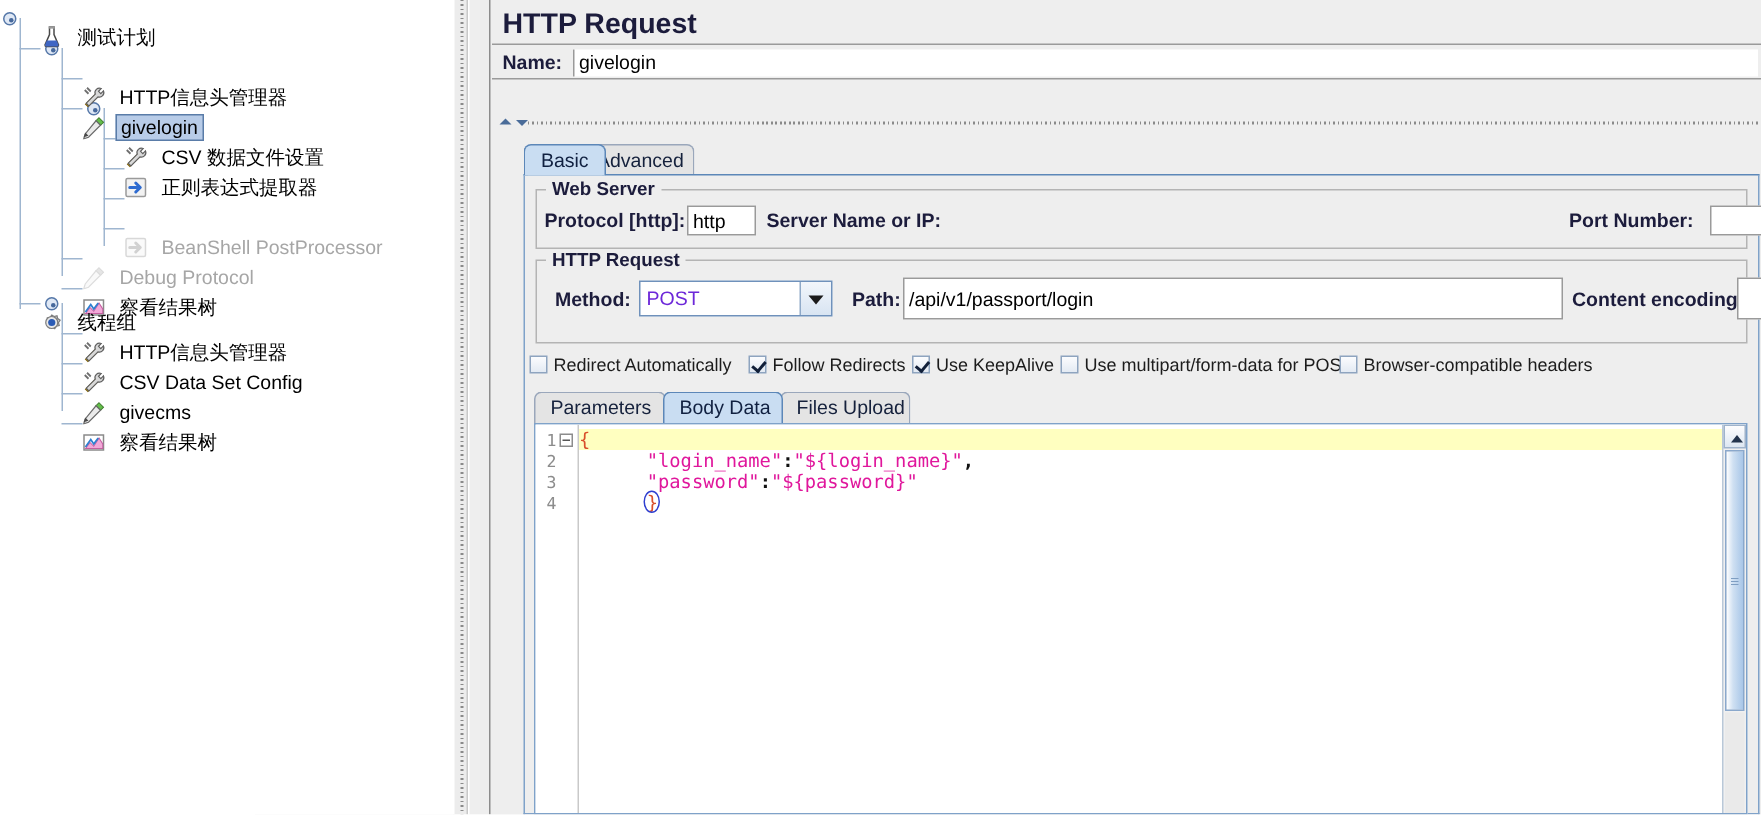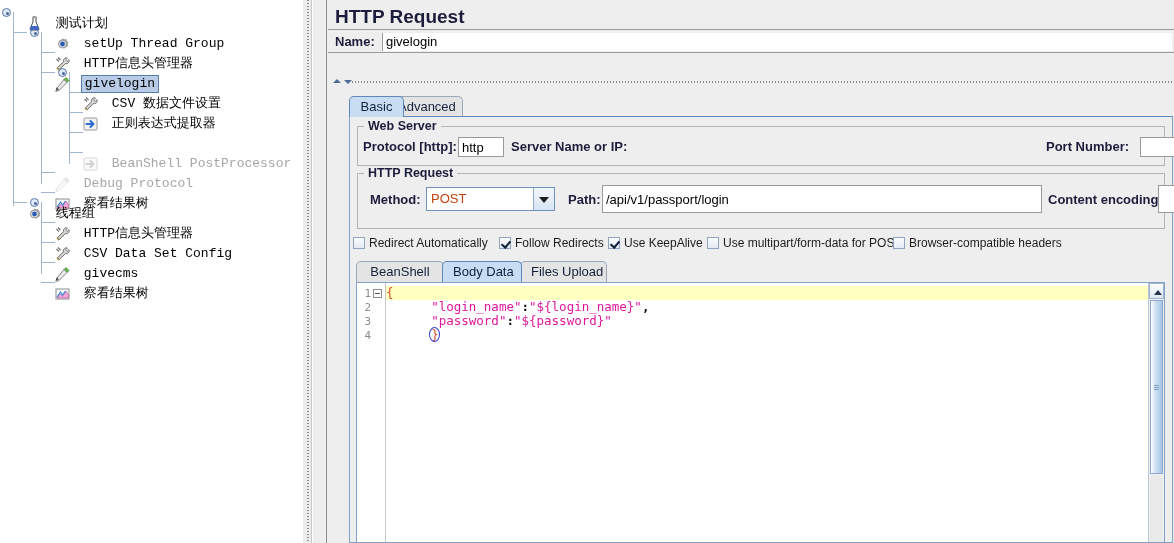--- a/index.html
+++ b/index.html
@@ -14,21 +14,20 @@
     overflow: hidden;
     background: #ffffff;
   }
 
   
   #tree-panel {
     position: absolute; left: 0; top: 0;
     width: 302px; height: 386px;
     background: #ffffff;
     overflow: hidden;
-    font-family: Liberation Mono, monospace;
   }
   .tree-row {
     position: relative;
     height: 20px;
     line-height: 20px;
     white-space: nowrap;
     font-size: 13px;
     color: #000000;
   }
   .tree-label {
@@ -205,21 +204,21 @@
 
   
   .combo{
     position:absolute;
     border:1px solid #6f91bb;
     background:#ffffff;
     box-sizing:border-box;
   }
   .combo .combo-text{
     position:absolute; left:4px; top:0; right:22px;
-    line-height:22px; font-size:13px; color:#c2410c;
+    line-height:22px; font-size:13px; color:#6d28d9;
     overflow:hidden; white-space:nowrap;
   }
   .combo .combo-btn{
     position:absolute; right:0; top:0; width:21px; bottom:0;
     background:linear-gradient(to bottom,#f2f6fb,#d8e4f2);
     border-left:1px solid #8fa9c8;
     box-sizing:border-box;
   }
   .combo .combo-btn:after{
     content:""; position:absolute; left:5px; top:9px;
@@ -393,30 +392,20 @@
       <span class="ticon">
         <svg width="17" height="16" viewBox="0 0 17 16">
           <path d="M7 1 h3 v5 l3 7 a1 1 0 0 1 -1 1 h-7 a1 1 0 0 1 -1 -1 l3 -7 z" fill="#ffffff" stroke="#4a4a4a" stroke-width="1"></path>
           <path d="M5.2 10 h6.6 l1.2 3 a1 1 0 0 1 -1 1 h-7 a1 1 0 0 1 -1 -1 z" fill="#3f66c4"></path>
           <rect x="6.5" y="0.5" width="4" height="1.6" fill="#9a9a9a"></rect>
         </svg>
       </span>
       <span class="tree-label">测试计划</span>
     </div>
 
-    <div class="tree-row" style="position:absolute;left:54px;top:34px;">
-      <span class="ticon">
-        <svg width="17" height="16" viewBox="0 0 17 16">
-          <path d="M8.5 1 l1.6 1 1.9 -.5 .5 1.9 1.6 1.1 -1.1 1.6 .5 1.9 -1.9 .5 -1.1 1.6 -1.6 -1.1 -1.9 .5 -.5 -1.9 -1.6 -1.1 1.1 -1.6 -.5 -1.9 1.9 -.5z" transform="translate(0,2)" fill="#c9c9c9" stroke="#7d7d7d" stroke-width=".8"></path>
-          <circle cx="8.5" cy="8" r="4" fill="#e8e8e8" stroke="#7d7d7d" stroke-width=".8"></circle>
-          <circle cx="8.5" cy="8" r="2.4" fill="#2b5bb5"></circle>
-        </svg>
-      </span>
-      <span class="tree-label">setUp Thread Group</span>
-    </div>
 
     <div class="tree-row" style="position:absolute;left:54px;top:54px;">
       <span class="ticon">
         <svg width="17" height="16" viewBox="0 0 17 16">
           <path d="M3 12.5 L10 5.5 l1.6 1.6 L4.6 14 z" fill="#e8b323" stroke="#7a6010" stroke-width=".7"></path>
           <path d="M2.5 3 l2.5 2.5 M4 1.5 l2.5 2.5" stroke="#6f6f6f" stroke-width="1.2" fill="none"></path>
           <path d="M13.5 2 a3 3 0 0 0 -4 3.8 l-6 6 1.8 1.8 6 -6 a3 3 0 0 0 3.7 -4 l-1.8 1.8 -1.5 -1.5z" fill="#d8d8d8" stroke="#5f5f5f" stroke-width=".8"></path>
         </svg>
       </span>
       <span class="tree-label">HTTP信息头管理器</span>
@@ -602,21 +591,21 @@
         <span class="cbox checked"></span><span>Use KeepAlive</span>
       </div>
       <div class="cbwrap" style="left:380px; top:236px;">
         <span class="cbox"></span><span>Use multipart/form-data for POST</span>
       </div>
       <div class="cbwrap" style="left:566px; top:236px;">
         <span class="cbox"></span><span>Browser-compatible headers</span>
       </div>
 
       <div class="tabstrip" style="left:29px; top:261px; width:420px;">
-        <div class="tab" style="left:0; width:88px; text-align:center;">BeanShell</div>
+        <div class="tab" style="left:0; width:88px; text-align:center;">Parameters</div>
         <div class="tab active" style="left:86px; width:80px; text-align:center;">Body Data</div>
         <div class="tab" style="left:164px; width:87px; text-align:left;">Files Upload</div>
       </div>
 
       <div id="editor" style="left:29px; top:282px; width:809px; height:261px;">
         <div id="gutter">
           <span class="lnum" style="top:4px;">1</span>
           <span class="lnum" style="top:18px;">2</span>
           <span class="lnum" style="top:32px;">3</span>
           <span class="lnum" style="top:46px;">4</span>

